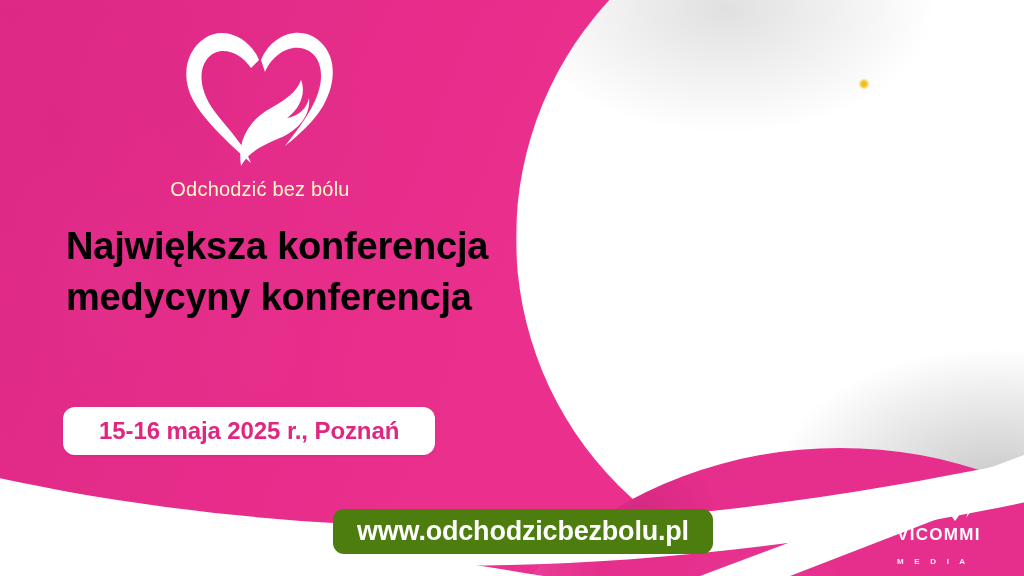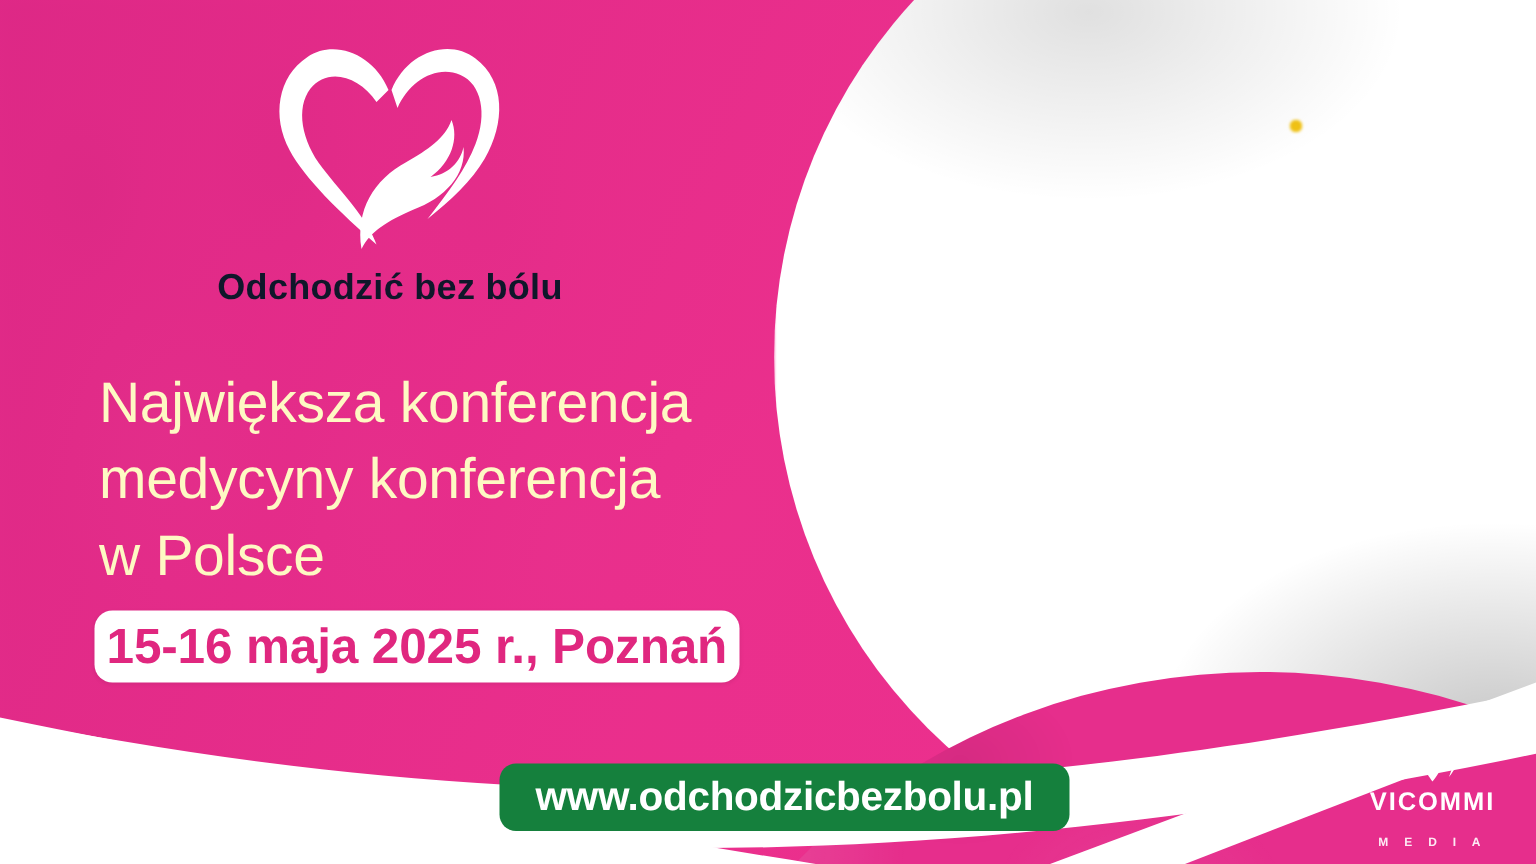--- a/index.html
+++ b/index.html
@@ -117,83 +117,82 @@
   .logo-block {
     position: absolute;
     left: 140px;
     top: 20px;
     width: 240px;
     text-align: center;
   }
   .logo-mark { width: 170px; height: 150px; display: block; margin: 0 auto; }
   .logo-text {
     margin-top: 8px;
-    color: #0f172a;
-    font-size: 24px;
-    font-weight: bold;
+    color: #fef9c3;
+    font-size: 20px;
+    font-weight: normal;
     letter-spacing: .2px;
     white-space: nowrap;
   }
 
   
   .headline {
     position: absolute;
     left: 66px;
-    top: 244px;
+    top: 221px;
     width: 500px;
-    color: #fef9c3;
+    color: #000000;
     font-size: 38px;
-    font-weight: normal;
+    font-weight: bold;
     line-height: 1.34;
     letter-spacing: -.2px;
   }
   .headline .ln { display: block; white-space: nowrap; }
 
   
   .date-pill {
     position: absolute;
     left: 63px;
     top: 407px;
     height: 48px;
-    padding: 0 8px;
+    padding: 0 36px;
     display: flex;
     align-items: center;
     background: #ffffff;
     border-radius: 12px;
     color: #E0277F;
-    font-size: 33px;
+    font-size: 24px;
     font-weight: bold;
     letter-spacing: -.1px;
     box-shadow: 0 1px 3px rgba(0,0,0,.08);
   }
 
   
   .url-pill {
     position: absolute;
     left: 333px;
     top: 509px;
     height: 45px;
     padding: 0 24px;
     display: flex;
     align-items: center;
-    background: #15803d;
+    background: #4d7c0f;
     border-radius: 11px;
     color: #ffffff;
     font-size: 27px;
     font-weight: bold;
     letter-spacing: -.2px;
   }
 
   
   .vicommi {
     position: absolute;
     left: 897px;
     top: 478px;
     width: 116px;
-    text-align: center;
   }
   .vicommi-mark { display: block; margin: 0 auto; width: 46px; height: 44px; }
   .vicommi-name {
     color: #ffffff;
     font-size: 17px;
     font-weight: bold;
     letter-spacing: 1.3px;
     margin-top: 3px;
   }
   .vicommi-sub {
@@ -264,21 +263,20 @@
                C 124 96 132 88 134 78
                C 136 96 122 112 100 120
                C 84 127 72 134 66 146 Z" fill="#ffffff"></path>
     </svg>
     <div class="logo-text">Odchodzić bez bólu</div>
   </div>
 
   <div class="headline">
     <span class="ln">Największa konferencja</span>
     <span class="ln">medycyny konferencja</span>
-    <span class="ln">w Polsce</span>
   </div>
 
   <div class="date-pill">
     <span>15-16 maja 2025 r., Poznań</span>
   </div>
 
   <div class="url-pill">
     <span>www.odchodzicbezbolu.pl</span>
   </div>
 

